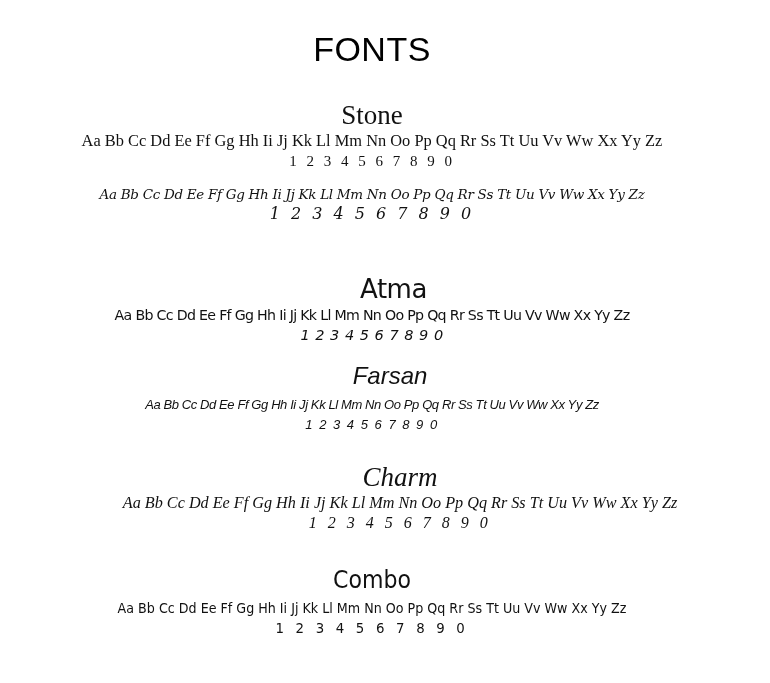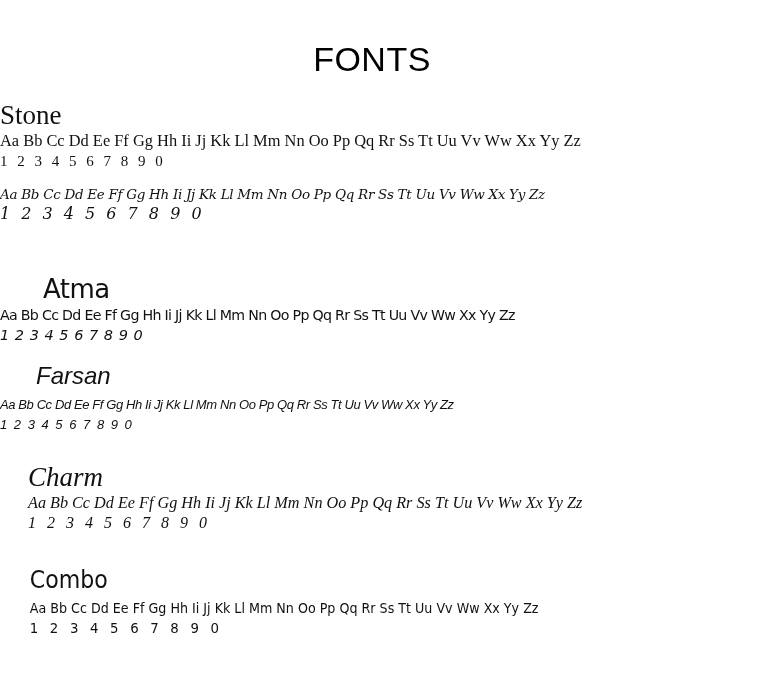--- a/index.html
+++ b/index.html
@@ -11,33 +11,33 @@
       width: 770px;
       height: 683px;
       position: relative;
       overflow: hidden;
       color: #111111;
     }
     .page-title {
       position: absolute;
       left: 0;
       width: 744px;
-      top: 39px;
+      top: 29px;
       text-align: center;
       font-family: "Liberation Sans", sans-serif;
       font-size: 34px;
       line-height: 40px;
       color: #000000;
       letter-spacing: 0.5px;
     }
     .font-block {
       position: absolute;
       left: 0;
       width: 744px;
-      text-align: left;
+      text-align: center;
     }
     .font-name {
       display: block;
       white-space: nowrap;
     }
     .alphabet {
       display: block;
       white-space: nowrap;
     }
     .digits {

